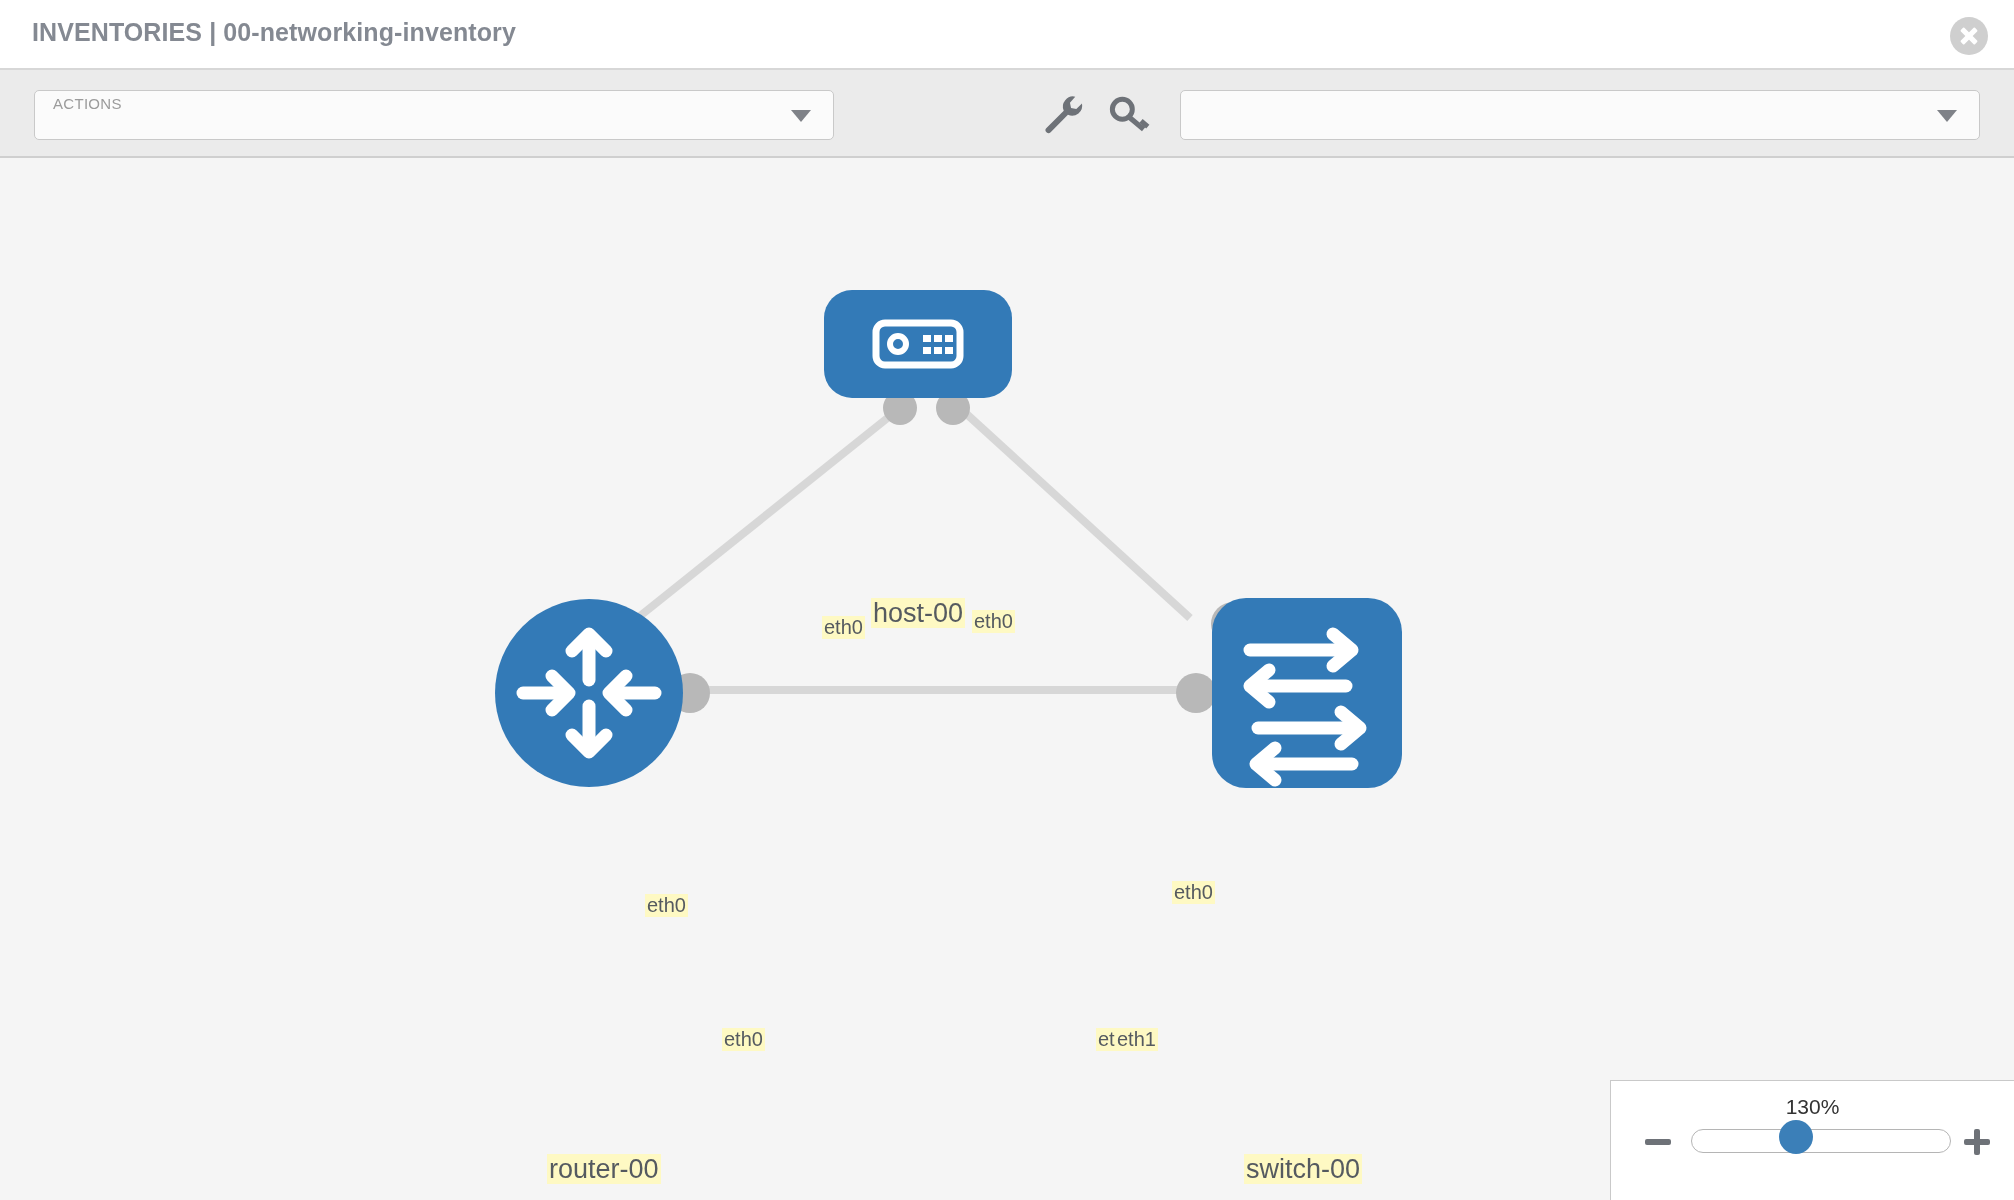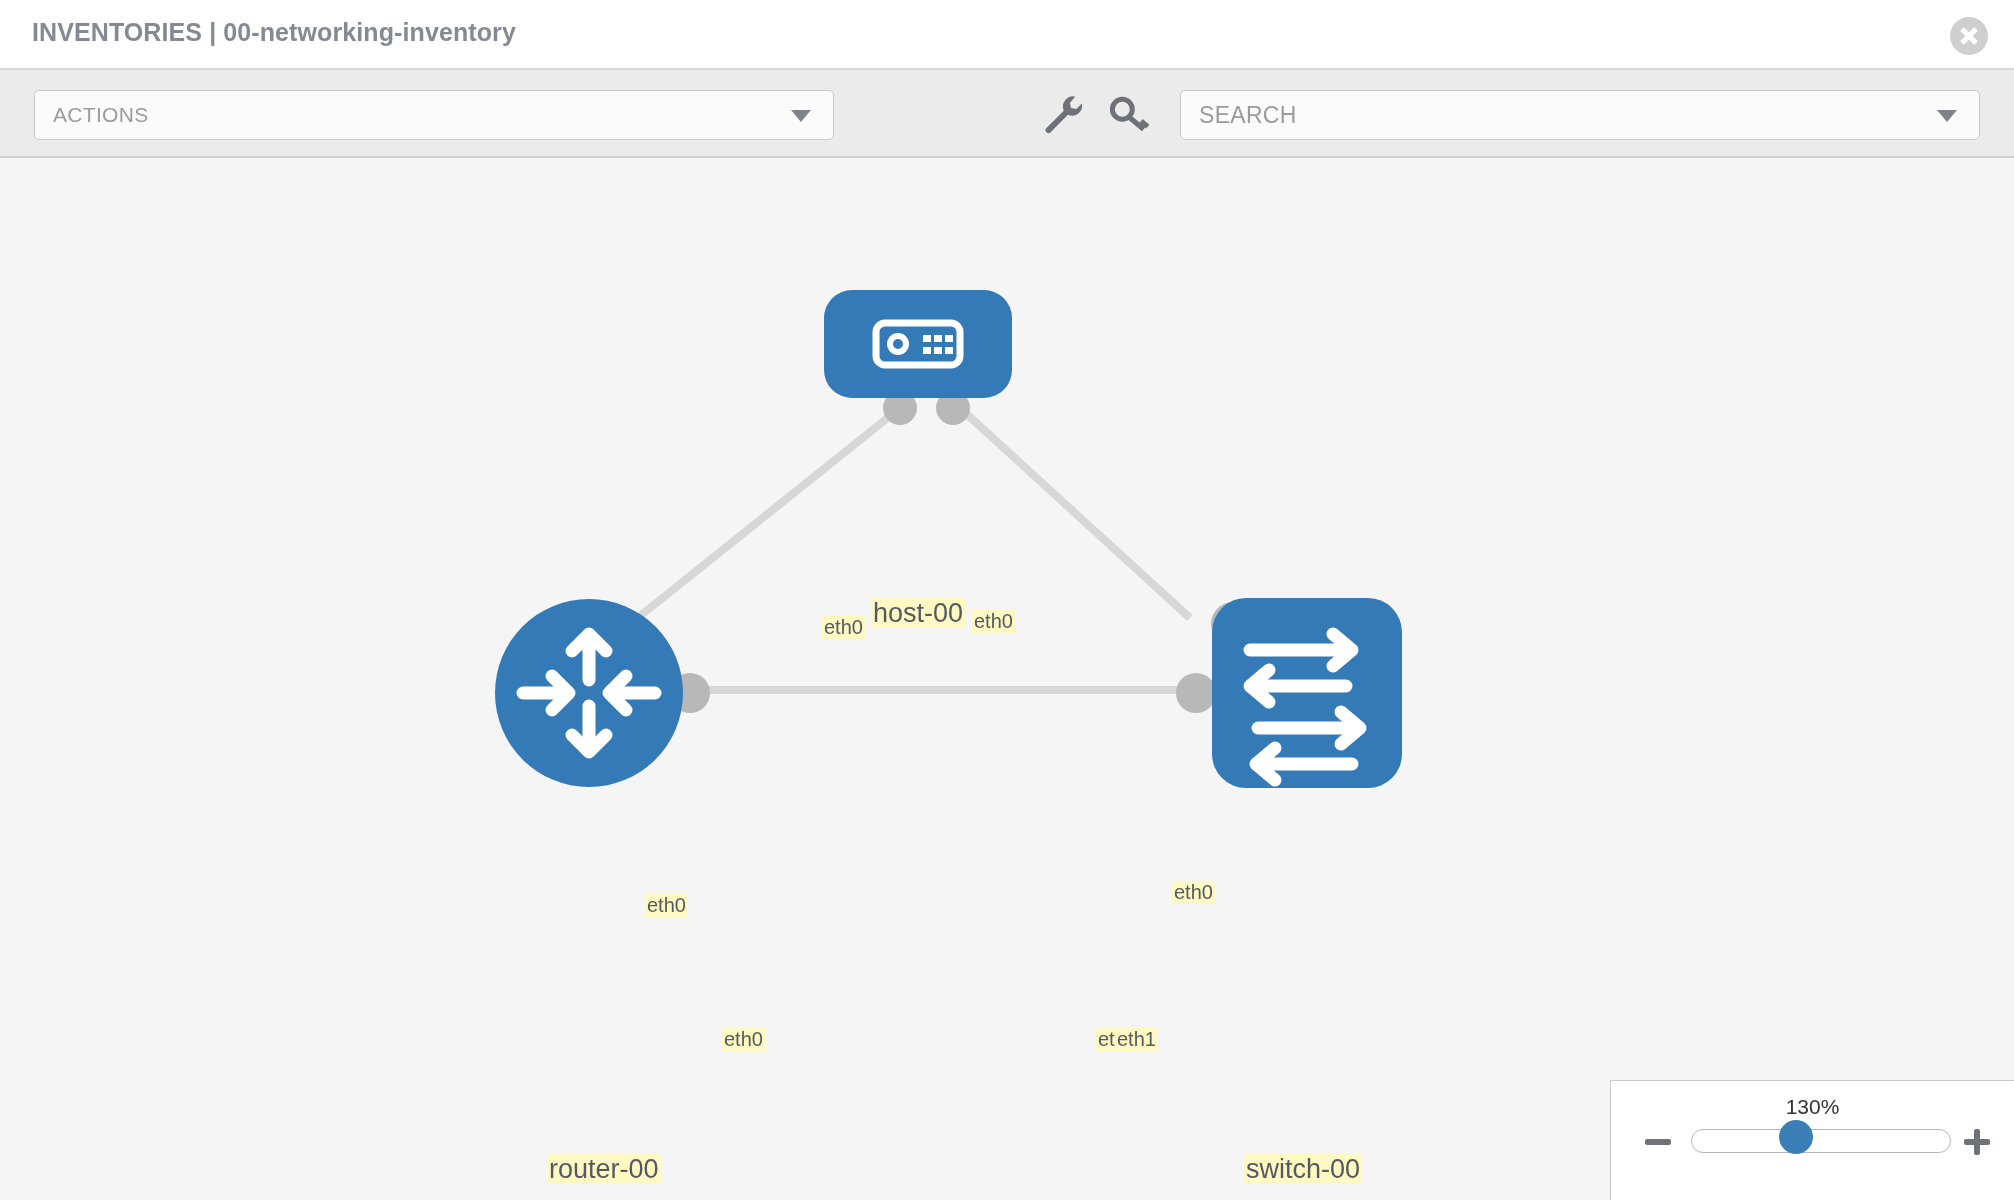--- a/index.html
+++ b/index.html
@@ -66,22 +66,22 @@
     position: absolute;
     left: 34px; top: 20px;
     width: 800px; height: 50px;
     background: #fbfbfb;
     border: 1px solid #c9c9c9;
     border-radius: 5px;
     cursor: pointer;
   }
   .actions-select .label {
     position: absolute;
-    left: 18px; top: 12px;
-    font-size: 21px;
+    left: 18px; top: 4px;
+    font-size: 15px;
     color: #9b9b9b;
     letter-spacing: 0.3px;
   }
   .caret {
     position: absolute;
     right: 22px; top: 50%;
     margin-top: -5px;
     width: 0; height: 0;
     border-left: 10px solid transparent;
     border-right: 10px solid transparent;
@@ -227,21 +227,20 @@
       <svg width="46" height="46" viewBox="0 0 24 24">
         <g fill="#6e7278">
           <circle cx="8" cy="9" r="5.2" fill="none" stroke="#6e7278" stroke-width="2.6"></circle>
           <rect x="11.4" y="11.2" width="11.2" height="2.7" transform="rotate(40 11.4 11.2)"></rect>
           <rect x="18.6" y="14.1" width="4.6" height="2.6" transform="rotate(40 18.6 14.1)"></rect>
         </g>
       </svg>
     </div>
 
     <div class="search-box">
-      <input type="text" placeholder="SEARCH" style="">
       <span class="caret"></span>
     </div>
   </div>
 
   <div class="canvas">
 
     <svg class="topology" viewBox="0 0 2014 1042">
 
       <g>
         <line x1="900" y1="250" x2="625" y2="470" stroke="#d7d7d7" stroke-width="8"></line>

